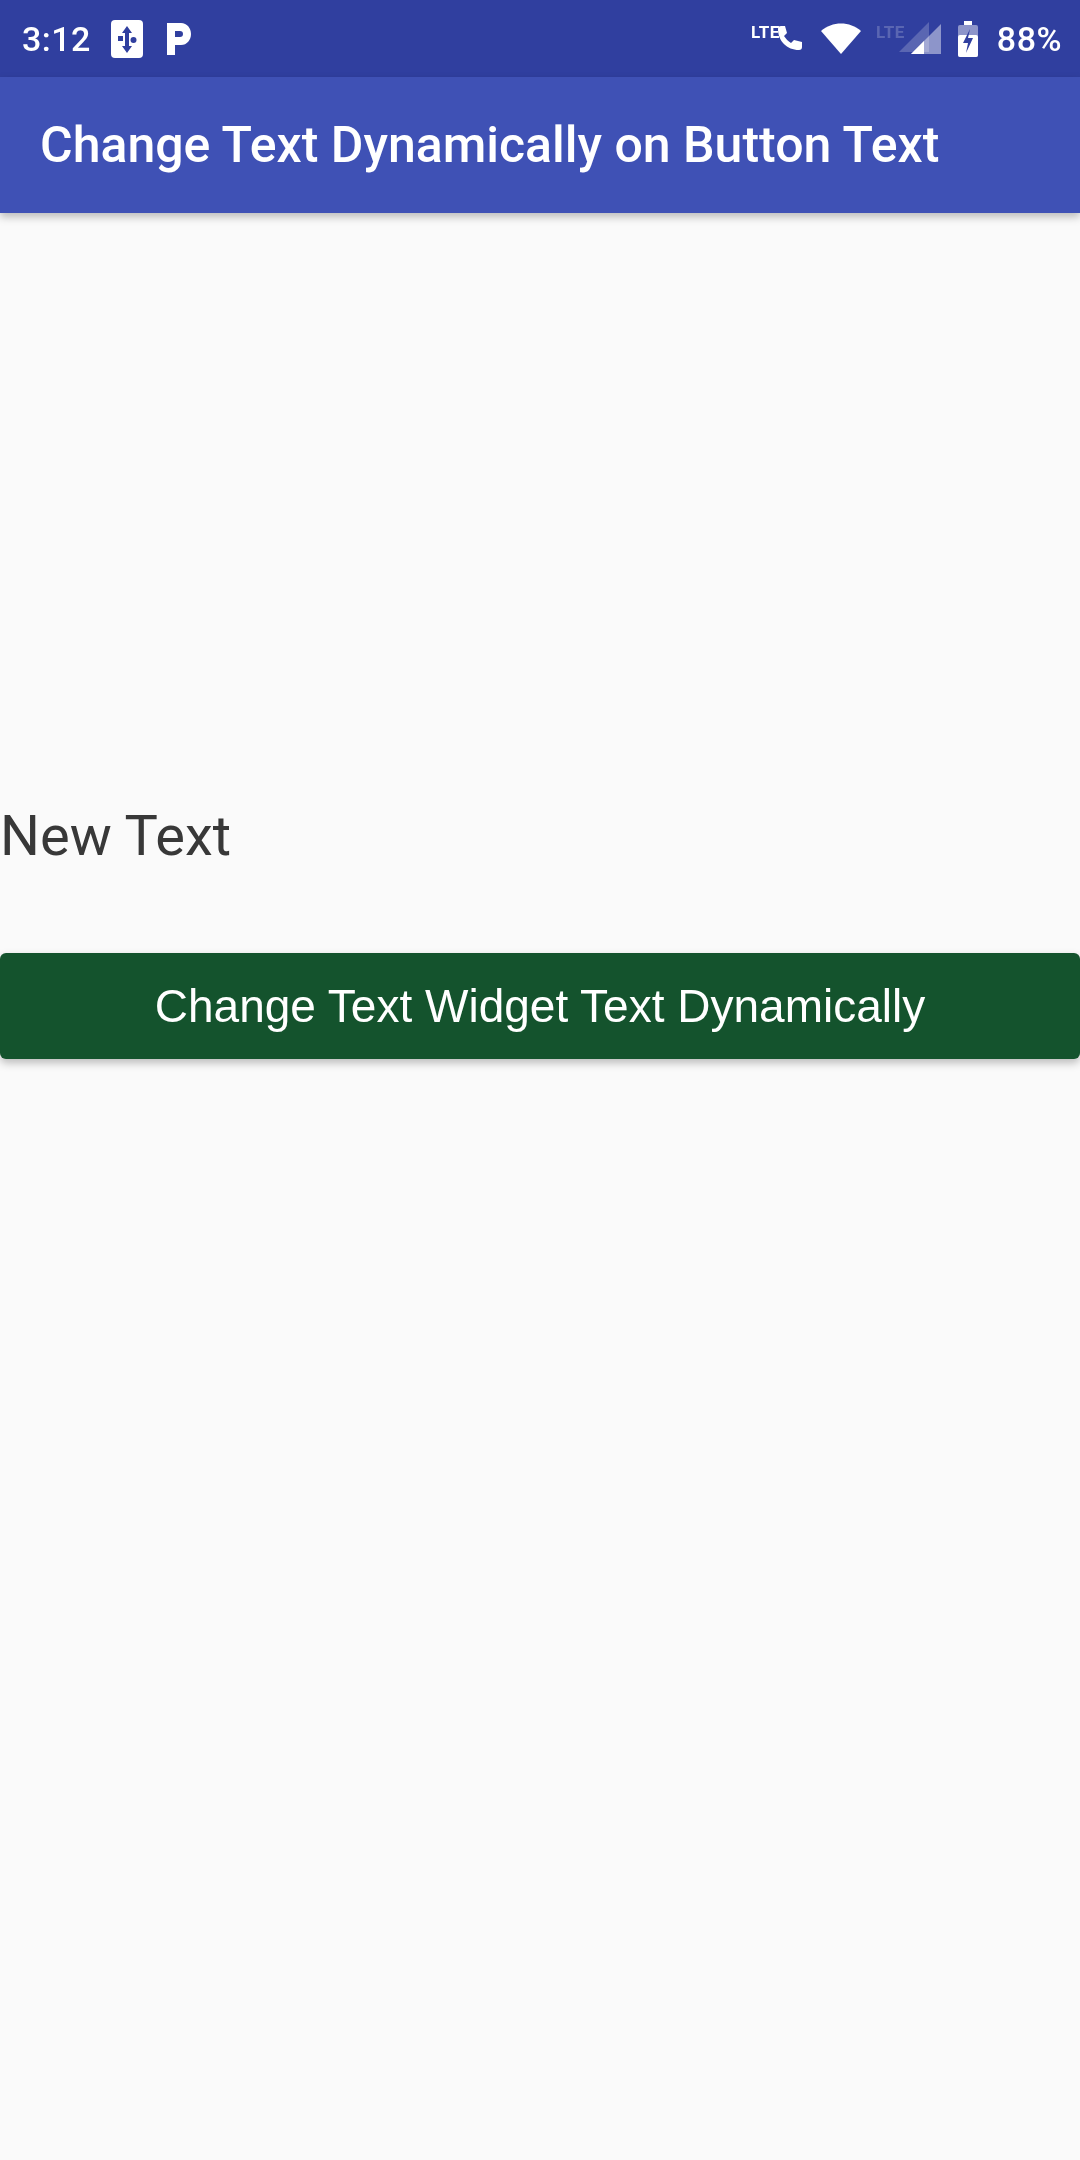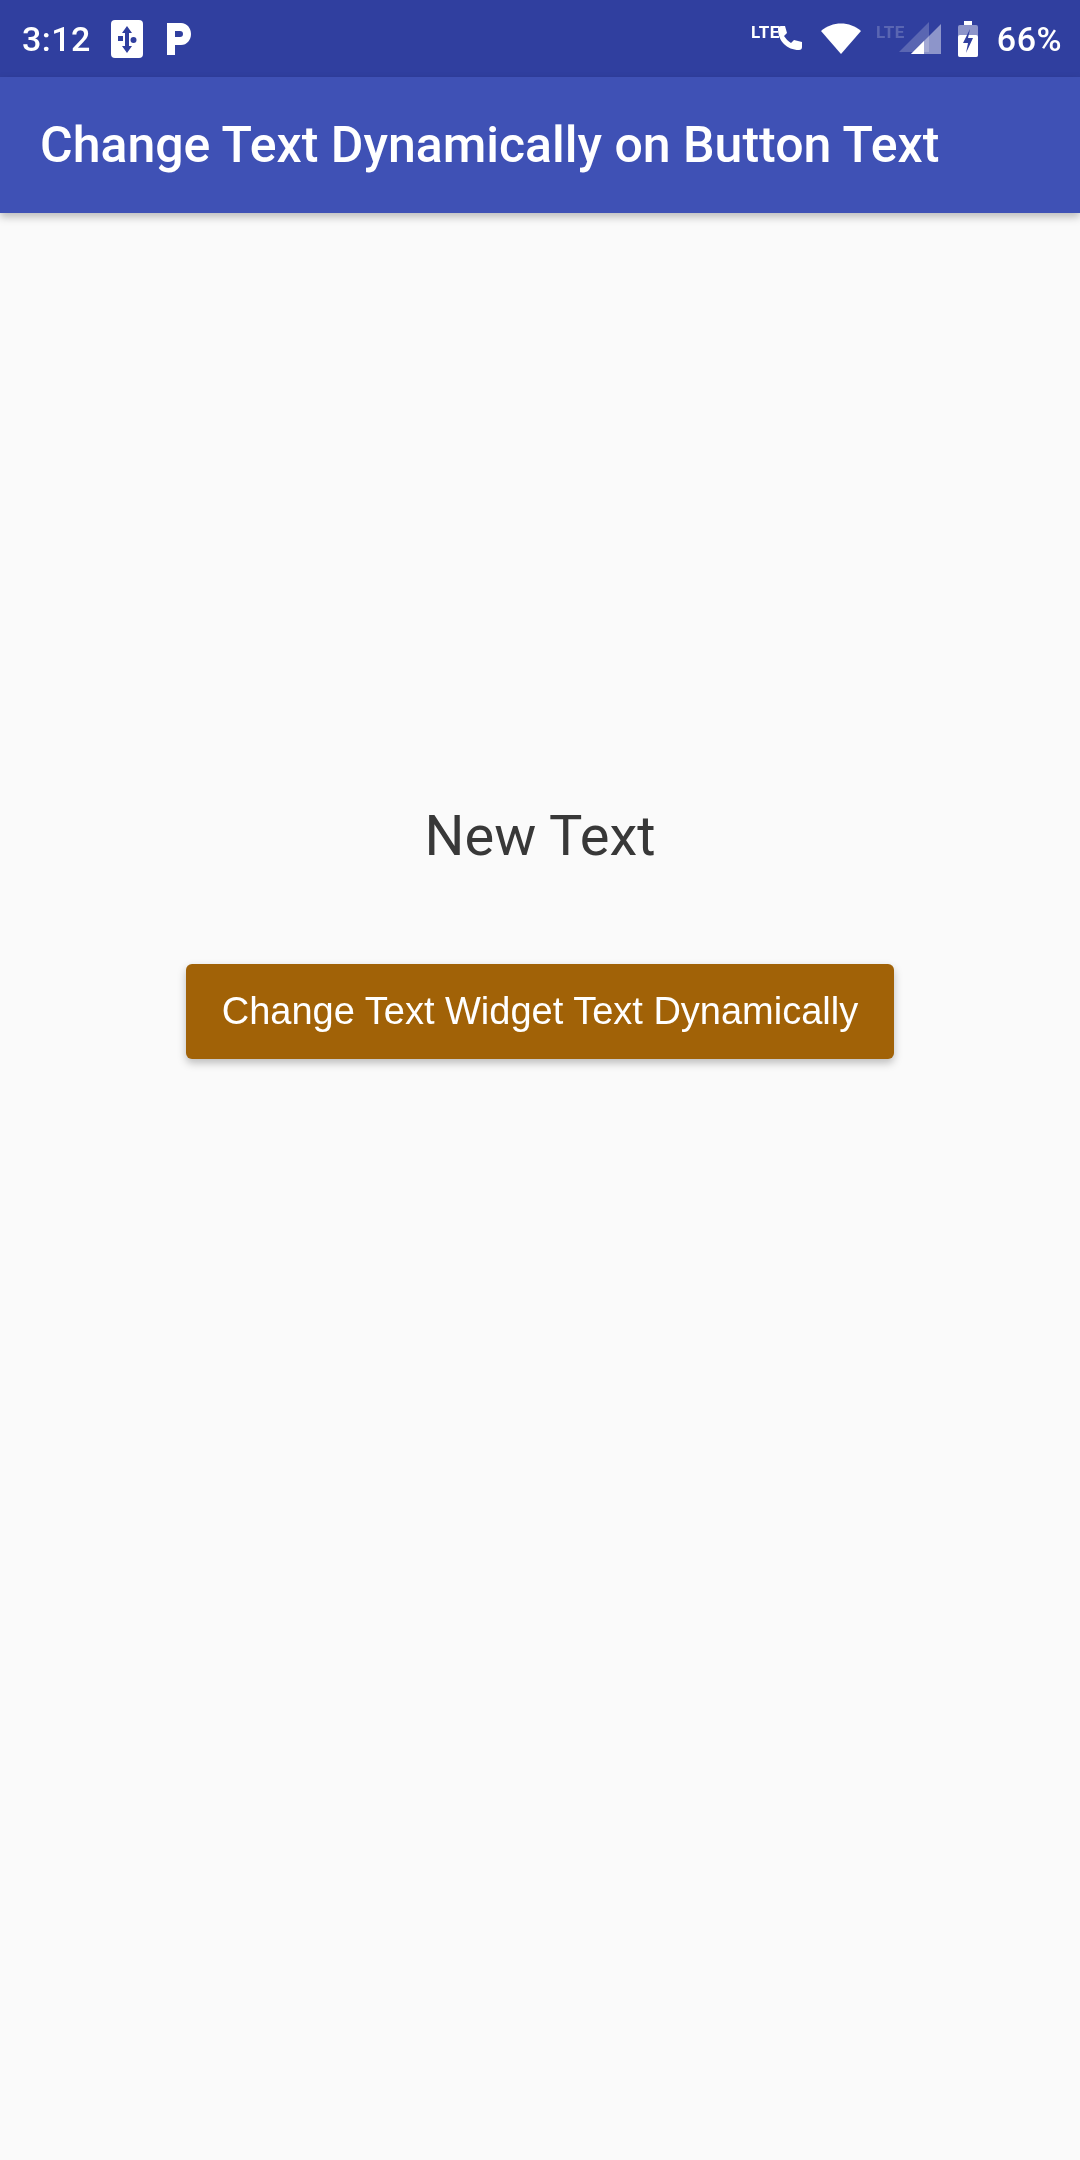--- a/index.html
+++ b/index.html
@@ -56,34 +56,32 @@
     overflow: hidden;
     text-overflow: ellipsis;
     width: 100%;
   }
 
   
   .body-area {
     flex: 1;
     display: flex;
     flex-direction: column;
-    align-items: center;
     padding-top: 590px;
-    gap: 11px;
   }
   .dynamic-text {
     font-size: 56px;
     color: #383838;
     font-weight: 400;
   }
   .action-button {
     margin-top: 84px;
-    background: #a16207;
+    background: #14532d;
     color: #ffffff;
-    font-size: 38px;
+    font-size: 46px;
     font-weight: 500;
     padding: 26px 36px;
     border: none;
     border-radius: 6px;
     box-shadow: 0 4px 8px rgba(0,0,0,0.25);
     cursor: pointer;
   }
 </style>
 </head>
 <body>
@@ -130,21 +128,21 @@
       </svg>
     </span>
     <span class="ico">
       <svg width="22" height="36" viewBox="0 0 22 36">
         <rect x="7" y="0" width="8" height="4" fill="#ffffff"></rect>
         <rect x="1" y="4" width="20" height="32" rx="2" fill="#ffffff" opacity="0.45"></rect>
         <rect x="1" y="14" width="20" height="22" rx="2" fill="#ffffff"></rect>
         <path d="M13 8 L6 22 H11 L9 32 L16 17 H11 Z" fill="#303F9F"></path>
       </svg>
     </span>
-    <span class="battery-pct">66%</span>
+    <span class="battery-pct">88%</span>
   </div>
 </div>
 
 <div class="app-bar">
   <div class="app-title">Change Text Dynamically on Button Text</div>
 </div>
 
 <div class="body-area">
   <div class="dynamic-text">New Text</div>
   <button class="action-button">Change Text Widget Text Dynamically</button>

